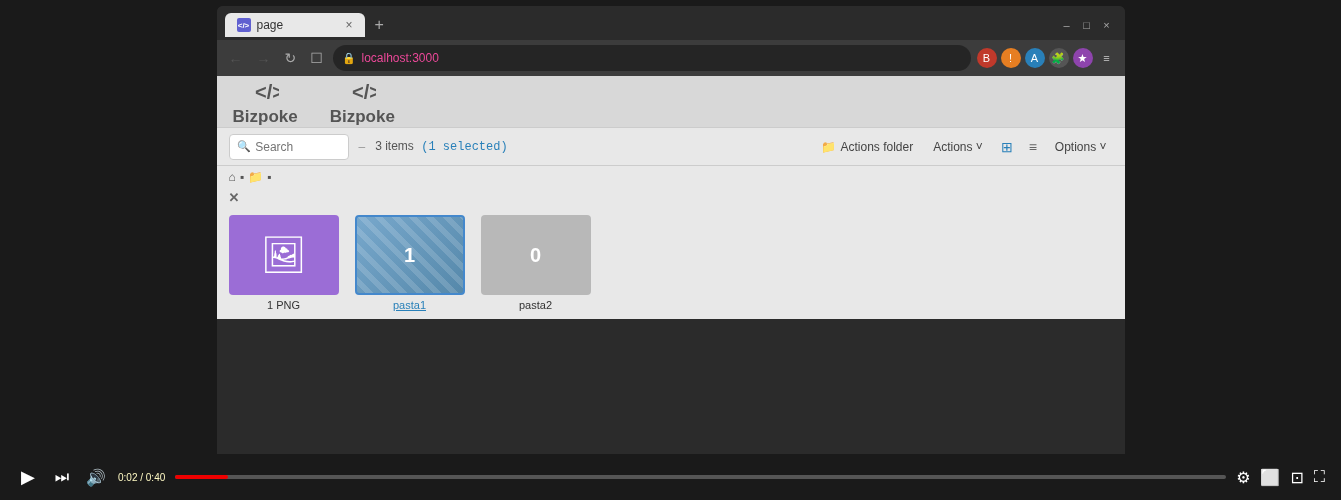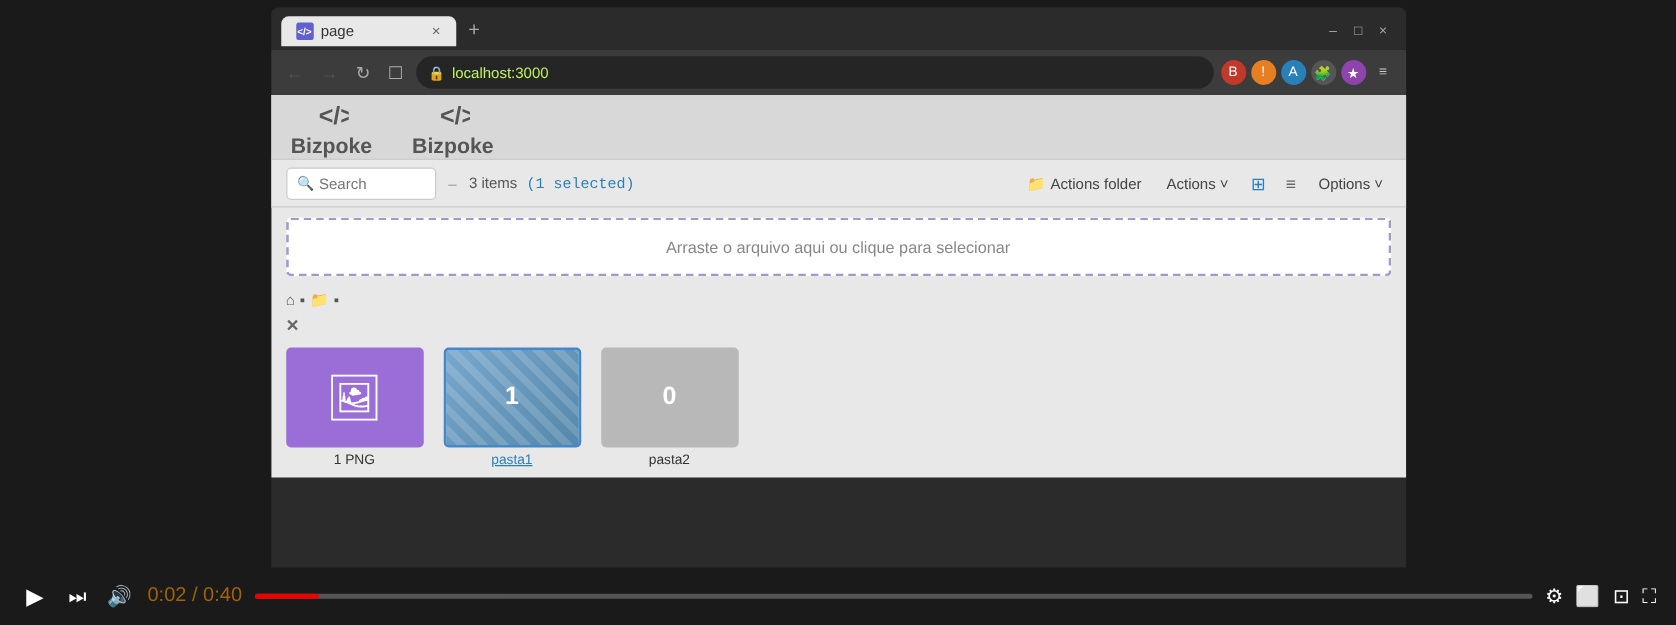--- a/index.html
+++ b/index.html
@@ -109,21 +109,21 @@
       background: #252525;
       border-radius: 16px;
       flex: 1;
       display: flex;
       align-items: center;
       padding: 3px 10px;
       gap: 5px;
       height: 26px;
     }
     .url-lock { color: #aaa; font-size: 11px; }
-    .url-text { color: #bef264; font-size: 12px; text-align: right; }
+    .url-text { color: #ec4899; font-size: 12px; text-align: right; }
     .browser-icons {
       display: flex;
       gap: 4px;
       align-items: center;
     }
     .browser-icon {
       width: 20px;
       height: 20px;
       border-radius: 50%;
       display: flex;
@@ -337,21 +337,21 @@
       border-radius: 2px;
       position: relative;
       cursor: pointer;
     }
     .progress-fill {
       height: 100%;
       background: #e00;
       border-radius: 2px;
       width: 5%;
     }
-    .time-display { color: #a16207; font-size: 16px; white-space: nowrap; }
+    .time-display { color: #fef9c3; font-size: 10px; white-space: nowrap; }
     .vc-right { display: flex; gap: 10px; align-items: center; }
     .settings-icon, .theater-icon, .mini-icon, .fullscreen-icon {
       color: white;
       font-size: 16px;
       cursor: pointer;
     }
 
     
     .stripe-overlay {
       position: absolute;
@@ -441,23 +441,20 @@
             <span>Actions ˅</span>
           </button>
           <span class="view-icon active">⊞</span>
           <span class="view-icon">≡</span>
           <button class="toolbar-btn">
             <span>Options ˅</span>
           </button>
         </div>
       </div>
 
-      <div class="drop-zone">
-        <span>Arraste o arquivo aqui ou clique para selecionar</span>
-      </div>
 
       <div class="breadcrumb-nav">
         <span>⌂</span>
         <span>▪</span>
         <span>📁</span>
         <span>▪</span>
       </div>
 
       <div class="selection-bar">
         <span class="close-sel">✕</span>

